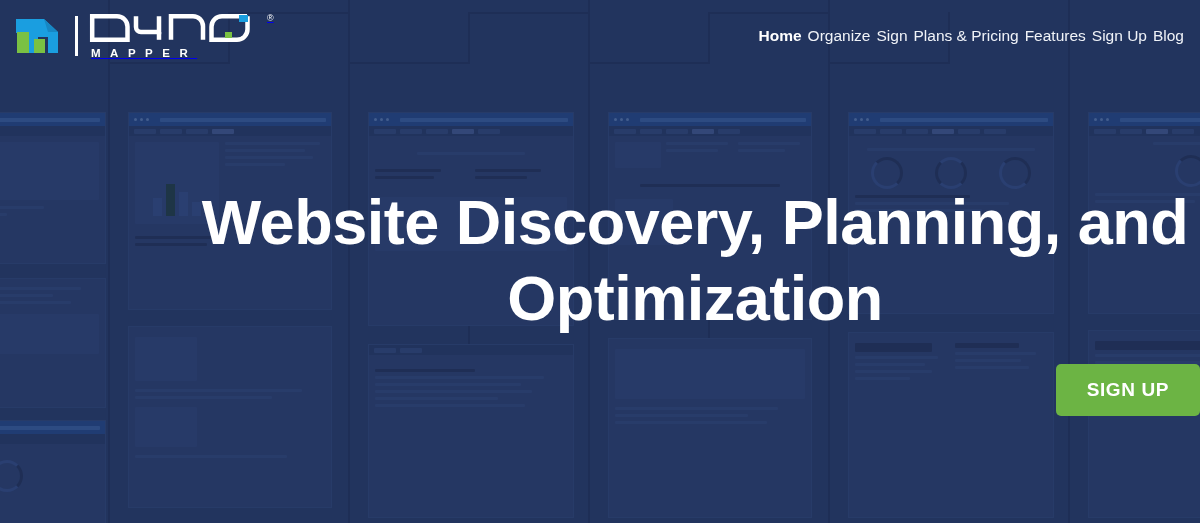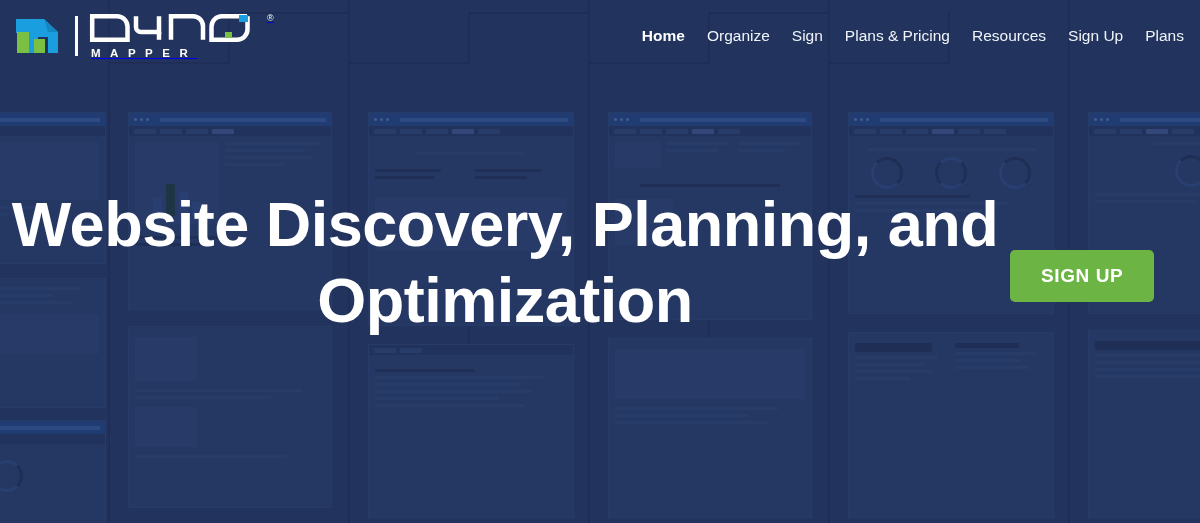--- a/index.html
+++ b/index.html
@@ -195,40 +195,42 @@
     letter-spacing: 9.5px;
     margin-top: 4px;
     margin-left: 2px;
   }
 
   .nav {
     margin-left: auto;
     margin-right: 16px;
     display: flex;
     align-items: center;
-    gap: 22px;
+    gap: 6px;
   }
   .nav a {
     color: #f0f3f8;
     font-size: 15.5px;
     text-decoration: none;
     white-space: nowrap;
   }
   .nav a.active {
     color: #ffffff;
     font-weight: bold;
   }
 
   
   .hero {
     position: absolute;
     top: 0; left: 0; right: 0; bottom: 0;
     z-index: 15;
     display: flex;
-    align-items: center;
+    flex-direction: column;
+    align-items: flex-end;
+    padding-top: 184px;
     pointer-events: none;
   }
   .hero > * { pointer-events: auto; }
   .hero-title {
     color: #ffffff;
     font-size: 63px;
     line-height: 76px;
     font-weight: bold;
     text-align: center;
     margin: 0;
@@ -576,23 +578,23 @@
         </span>
         <span class="wm-mapper">MAPPER</span>
       </span>
     </a>
 
     <nav class="nav">
       <a href="#" class="active">Home</a>
       <a href="#">Organize</a>
       <a href="#">Sign</a>
       <a href="#">Plans &amp; Pricing</a>
-      <a href="#">Resources</a>
+      <a href="#">Features</a>
       <a href="#">Sign Up</a>
-      <a href="#">Plans</a>
+      <a href="#">Blog</a>
     </nav>
   </div>
 
   <div class="hero">
     <h1 class="hero-title">Website Discovery, Planning, and Optimization</h1>
     <button class="signup">SIGN UP</button>
   </div>
 
 </div>
 

